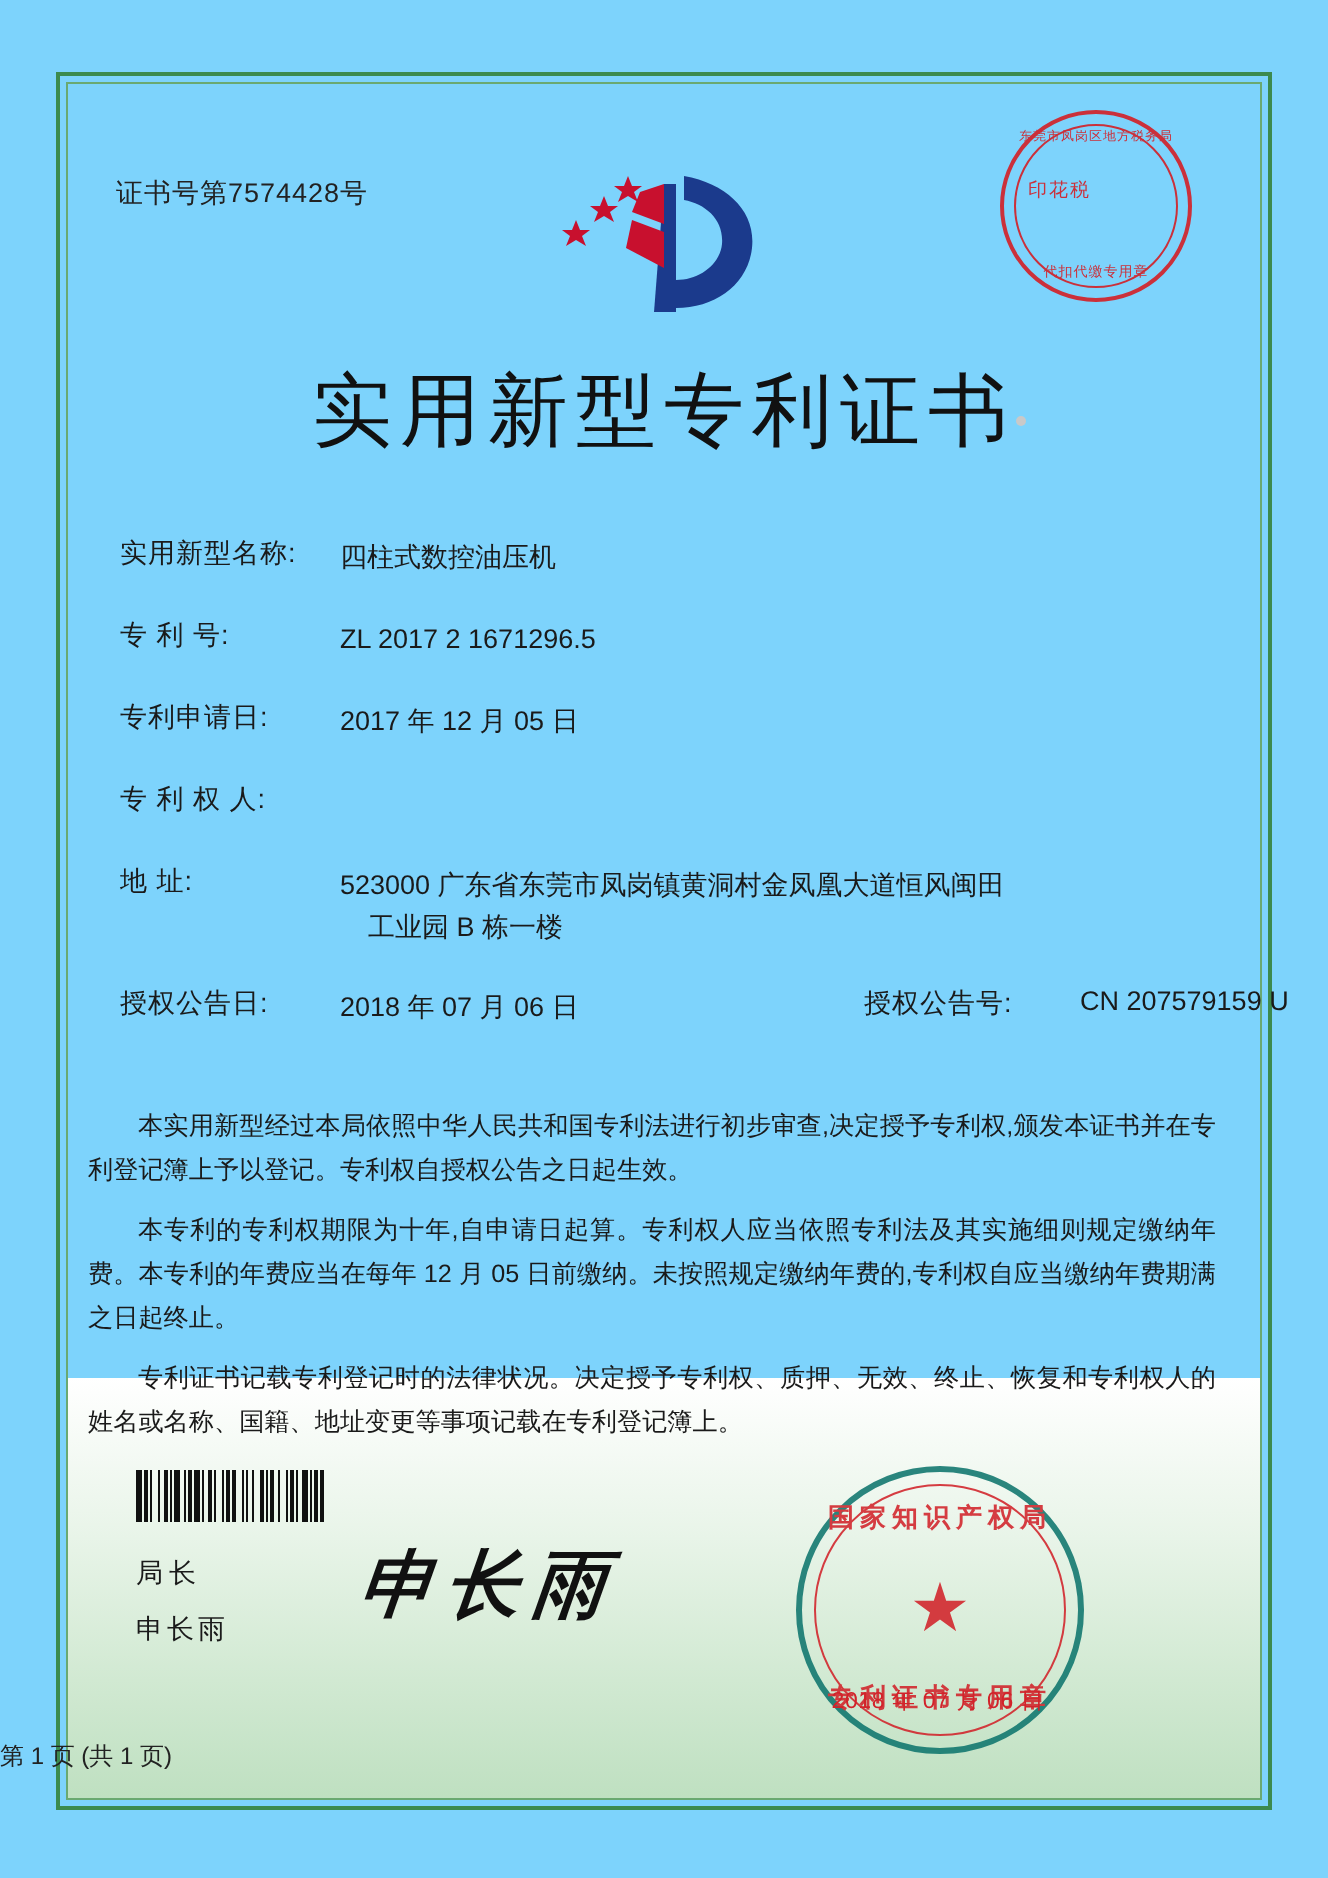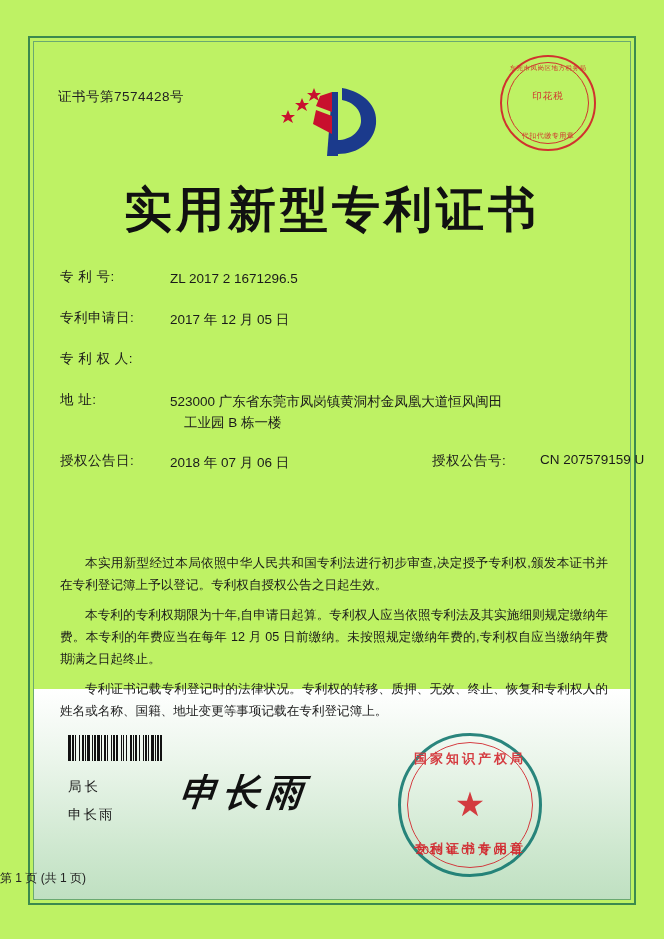--- a/index.html
+++ b/index.html
@@ -12,21 +12,21 @@
     height: 939px;
     font-family: "Liberation Sans", sans-serif;
     color: #1a1a1a;
     overflow: hidden;
   }
 
   .page {
     position: relative;
     width: 664px;
     height: 939px;
-    background: #bef264;
+    background: #7dd3fc;
     box-sizing: border-box;
   }
 
   
   .border-outer {
     position: absolute;
     left: 28px;
     top: 36px;
     right: 28px;
     bottom: 34px;
@@ -104,43 +104,43 @@
     text-align: center;
     font-size: 6.5px;
     letter-spacing: 0.5px;
     transform: scaleY(0.95);
   }
   .seal-top .mid-lines {
     position: absolute;
     left: 12px;
     right: 12px;
     top: 32px;
-    text-align: center;
+    text-align: left;
     font-size: 9.5px;
     line-height: 14px;
     letter-spacing: 1px;
   }
   .seal-top .bottom-text {
     position: absolute;
     left: 0; bottom: 8px;
     width: 100%;
     text-align: center;
     font-size: 7px;
     letter-spacing: 0.5px;
   }
 
   
   .main-title {
     position: absolute;
     left: 0; right: 0;
     top: 178px;
     text-align: center;
     font-family: "DejaVu Serif", serif;
-    font-size: 48px;
-    font-weight: bold;
+    font-size: 40px;
+    font-weight: normal;
     letter-spacing: 4px;
     color: #111;
   }
 
   
   .fields {
     position: absolute;
     left: 60px;
     right: 55px;
     top: 268px;
@@ -184,21 +184,21 @@
   .secondary-value {
     position: absolute;
     left: 480px;
     top: 0;
     white-space: nowrap;
   }
 
   
   .paragraphs {
     position: absolute;
-    left: 60px;
+    left: 44px;
     right: 56px;
     top: 552px;
     font-size: 12.6px;
     line-height: 22px;
     color: #1a1a1a;
     text-align: justify;
   }
   .paragraphs p {
     margin: 0 0 8px 0;
     text-indent: 25px;
@@ -351,20 +351,24 @@
       </div>
       <div class="bottom-text">代扣代缴专用章</div>
     </div>
 
     <div class="main-title">实用新型专利证书</div>
 
     <div class="faint-dot"></div>
 
     <div class="fields">
 
+      <div class="field-row">
+        <span class="field-label">实用新型名称:</span>
+        <span class="field-value">四柱式数控油压机</span>
+      </div>
 
 
       <div class="field-row">
         <span class="field-label">专 利 号:</span>
         <span class="field-value">ZL 2017 2 1671296.5</span>
       </div>
 
       <div class="field-row">
         <span class="field-label">专利申请日:</span>
         <span class="field-value">2017 年 12 月 05 日</span>
@@ -387,21 +391,21 @@
         <span class="field-value">2018 年 07 月 06 日</span>
         <span class="secondary-label">授权公告号:</span>
         <span class="secondary-value">CN 207579159 U</span>
       </div>
 
     </div>
 
     <div class="paragraphs">
       <p>本实用新型经过本局依照中华人民共和国专利法进行初步审查,决定授予专利权,颁发本证书并在专利登记簿上予以登记。专利权自授权公告之日起生效。</p>
       <p>本专利的专利权期限为十年,自申请日起算。专利权人应当依照专利法及其实施细则规定缴纳年费。本专利的年费应当在每年 12 月 05 日前缴纳。未按照规定缴纳年费的,专利权自应当缴纳年费期满之日起终止。</p>
-      <p>专利证书记载专利登记时的法律状况。专利权的转移、质押、无效、终止、恢复和专利权人的姓名或名称、国籍、地址变更等事项记载在专利登记簿上。</p>
+      <p>专利证书记载专利登记时的法律状况。决定授予专利权、质押、无效、终止、恢复和专利权人的姓名或名称、国籍、地址变更等事项记载在专利登记簿上。</p>
     </div>
 
     <div class="barcode" id="barcode">
         <i style="width:3px;"></i>
         <i style="width:1px;background:transparent;"></i>
         <i style="width:2px;"></i>
         <i style="width:1px;background:transparent;"></i>
         <i style="width:1px;"></i>
         <i style="width:3px;background:transparent;"></i>
         <i style="width:1px;"></i>

